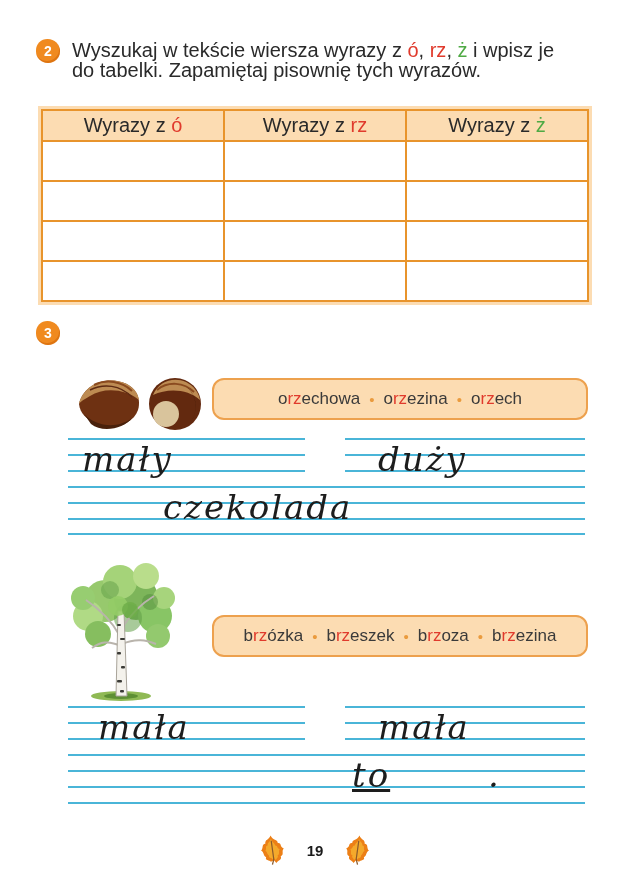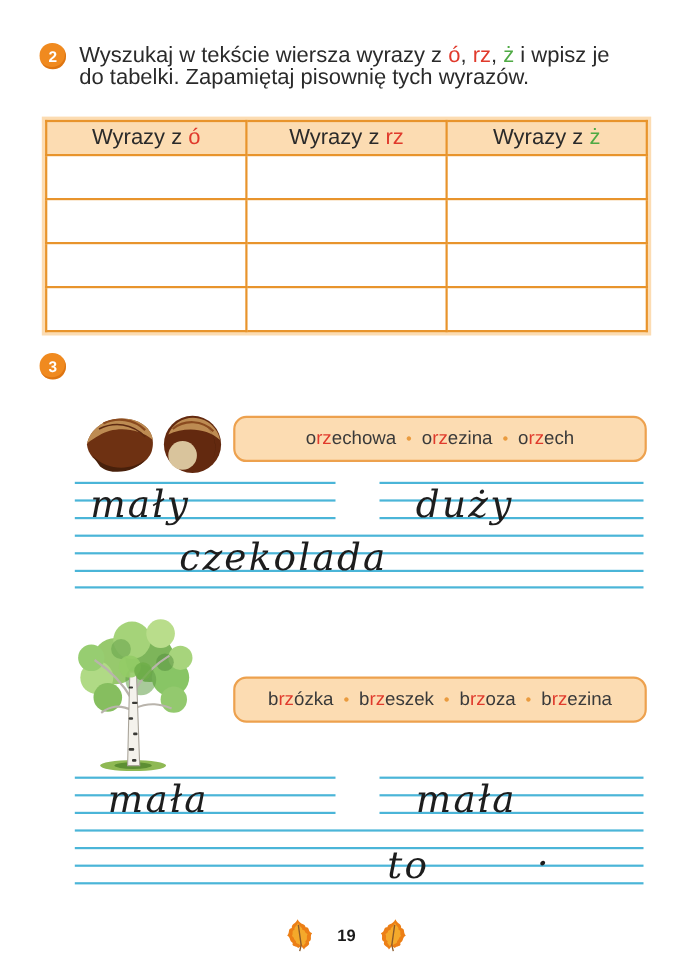--- a/index.html
+++ b/index.html
@@ -181,21 +181,21 @@
     <div class="rule" style="top:20px;left:0;width:237px;"></div>
     <div class="rule" style="top:20px;left:277px;width:240px;"></div>
     <div class="rule" style="top:36px;left:0;width:237px;"></div>
     <div class="rule" style="top:36px;left:277px;width:240px;"></div>
     <div class="rule" style="top:52px;left:0;width:517px;"></div>
     <div class="rule" style="top:68px;left:0;width:517px;"></div>
     <div class="rule" style="top:84px;left:0;width:517px;"></div>
     <div class="rule" style="top:100px;left:0;width:517px;"></div>
     <div class="cursive" style="left:30px;top:8px;">mała</div>
     <div class="cursive" style="left:310px;top:8px;">mała</div>
-    <div class="cursive" style="left:284px;top:68px;">to</div>
+    <div class="cursive" style="left:284px;top:56px;text-decoration:underline;">to</div>
     <div class="cursive" style="left:420px;top:56px;">.</div>
   </div>
 
   <div class="footer">
     <svg width="27" height="32" viewBox="0 0 26 30" style="transform:rotate(-8deg);">
       <path d="M13,1 C11,5 7,4 7,8 C3,8 5,12 2,14 C5,16 3,19 6,21 C4,24 9,24 10,26 L13,25 L15,28 C17,25 21,26 20,22 C24,21 21,17 24,15 C20,13 23,9 19,9 C19,5 15,7 13,1 Z" fill="#ec7f16"></path>
       <path d="M13,4 C12,7 9,7 9,10 C6,10 8,13 6,15 C8,16 7,18 9,20 C8,22 11,22 12,24 L13,23 L15,25 C16,23 18,23 17,21 C20,20 18,17 20,15 C17,14 19,11 16,11 C16,8 14,9 13,4 Z" fill="#f7b733" opacity="0.75"></path>
       <path d="M13,6 L13,24 M13,24 L11,29" stroke="#8a5a2b" stroke-width="1.2" fill="none"></path>
     </svg>
     <span class="pagenum">19</span>

